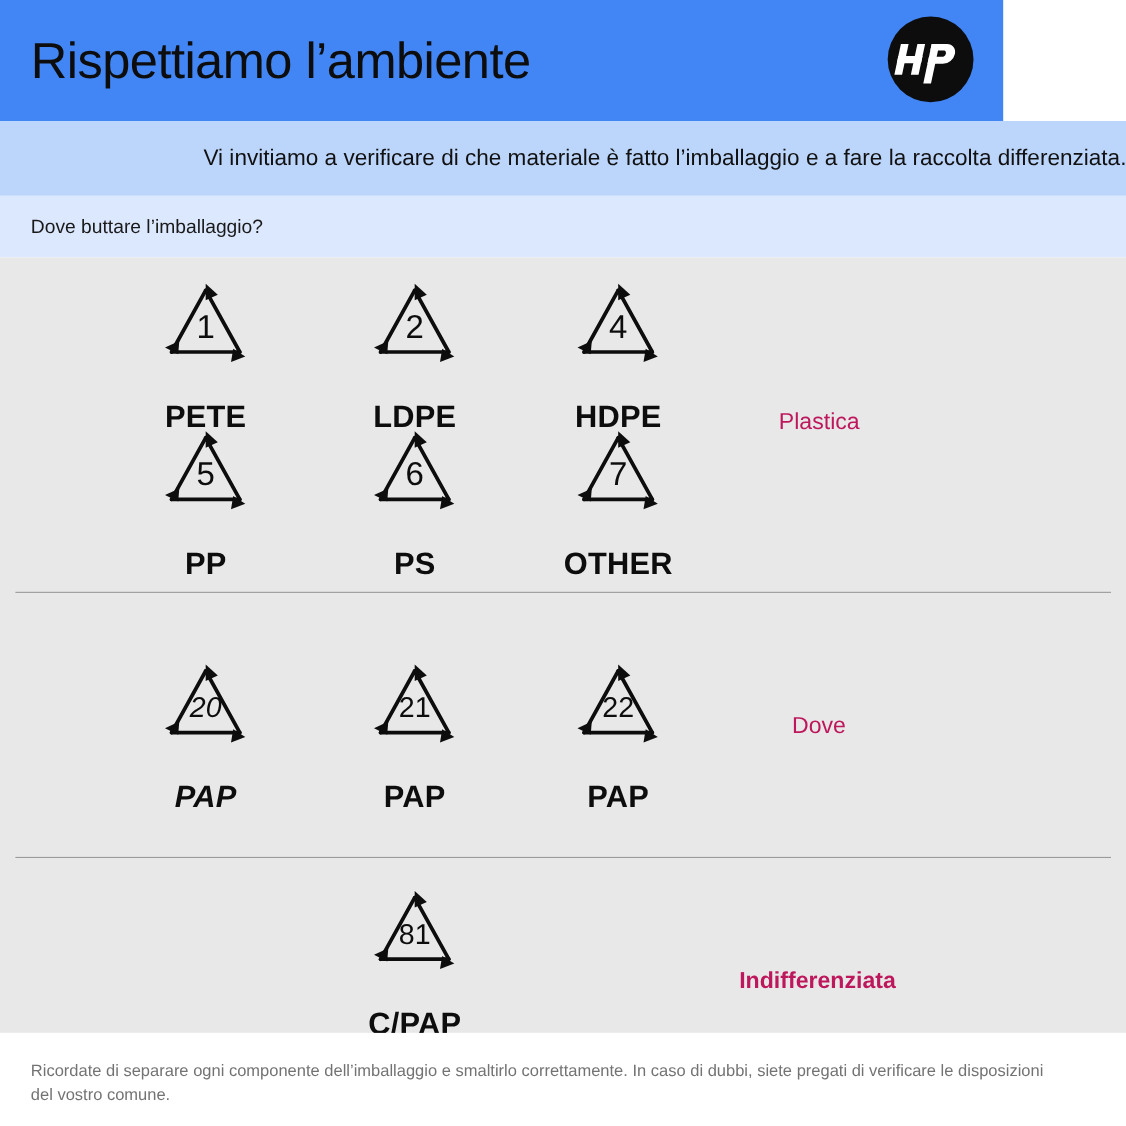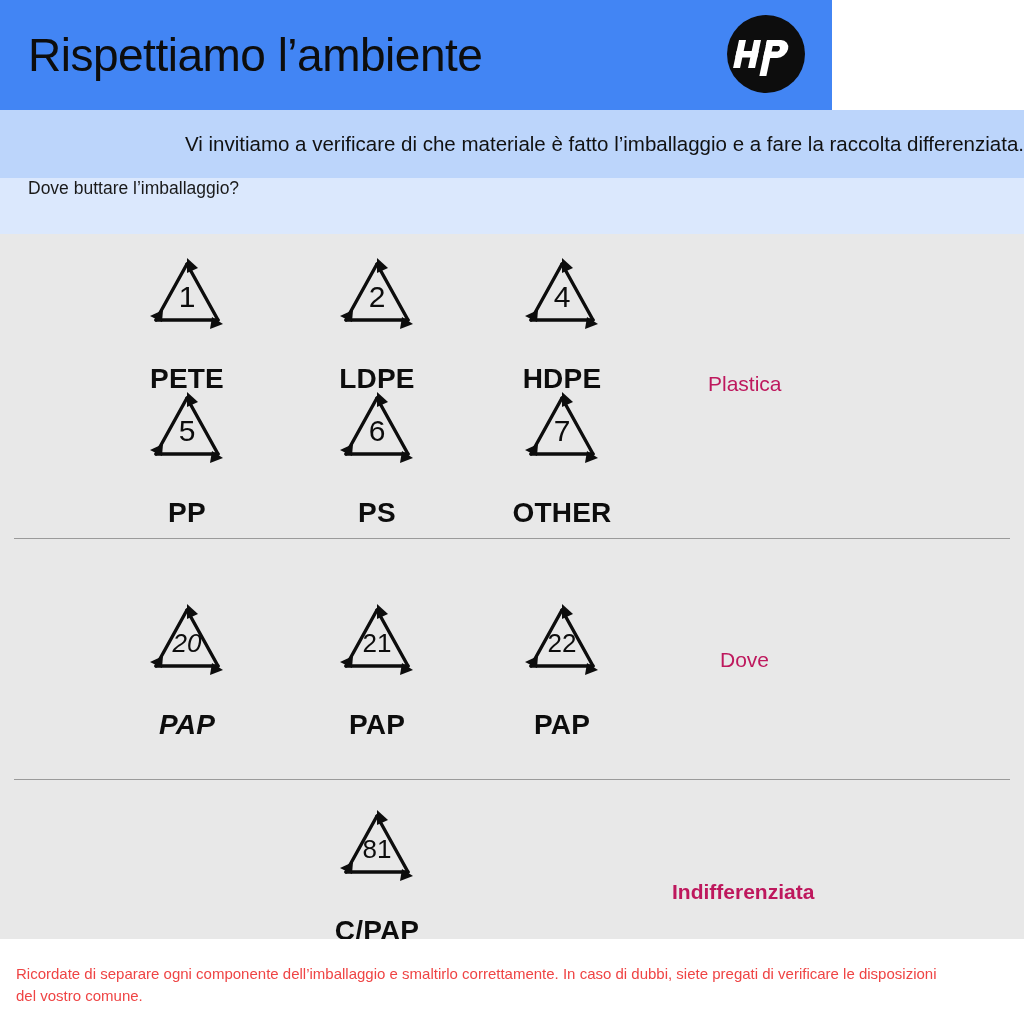--- a/index.html
+++ b/index.html
@@ -13,21 +13,21 @@
     position: relative;
     width: 1024px; height: 1024px;
     background: #ffffff;
     overflow: hidden;
   }
 
   
   .header {
     position: absolute;
     left: 0; top: 0;
-    width: 832px; height: 110px;
+    width: 912px; height: 110px;
     background: #4285f4;
     display: flex;
     align-items: center;
   }
   .header-title {
     margin-left: 28px;
     font-size: 46px;
     font-weight: 400;
     color: #0d0d0d;
     letter-spacing: -0.5px;
@@ -56,21 +56,21 @@
     font-weight: 400;
   }
 
   
   .question-band {
     position: absolute;
     left: 0; top: 178px;
     width: 1024px; height: 56px;
     background: #dbe8fd;
     display: flex;
-    align-items: flex-start;
+    align-items: center;
   }
   .question-text {
     margin-left: 28px;
     font-size: 17.5px;
     color: #1a1a1a;
   }
 
   
   .body-area {
     position: absolute;
@@ -120,25 +120,25 @@
 
   
   .footer {
     position: absolute;
     left: 0; top: 939px;
     width: 1024px; height: 85px;
     background: #ffffff;
   }
   .footer-text {
     position: absolute;
-    left: 16px; top: 24px;
+    left: 28px; top: 24px;
     width: 930px;
     font-size: 15px;
     line-height: 1.45;
-    color: #ef4444;
+    color: #737373;
   }
 </style>
 </head>
 <body>
 
 <div id="page">
 
   <div class="header">
     <div class="header-title">Rispettiamo l’ambiente</div>
     <div class="hp-logo">

